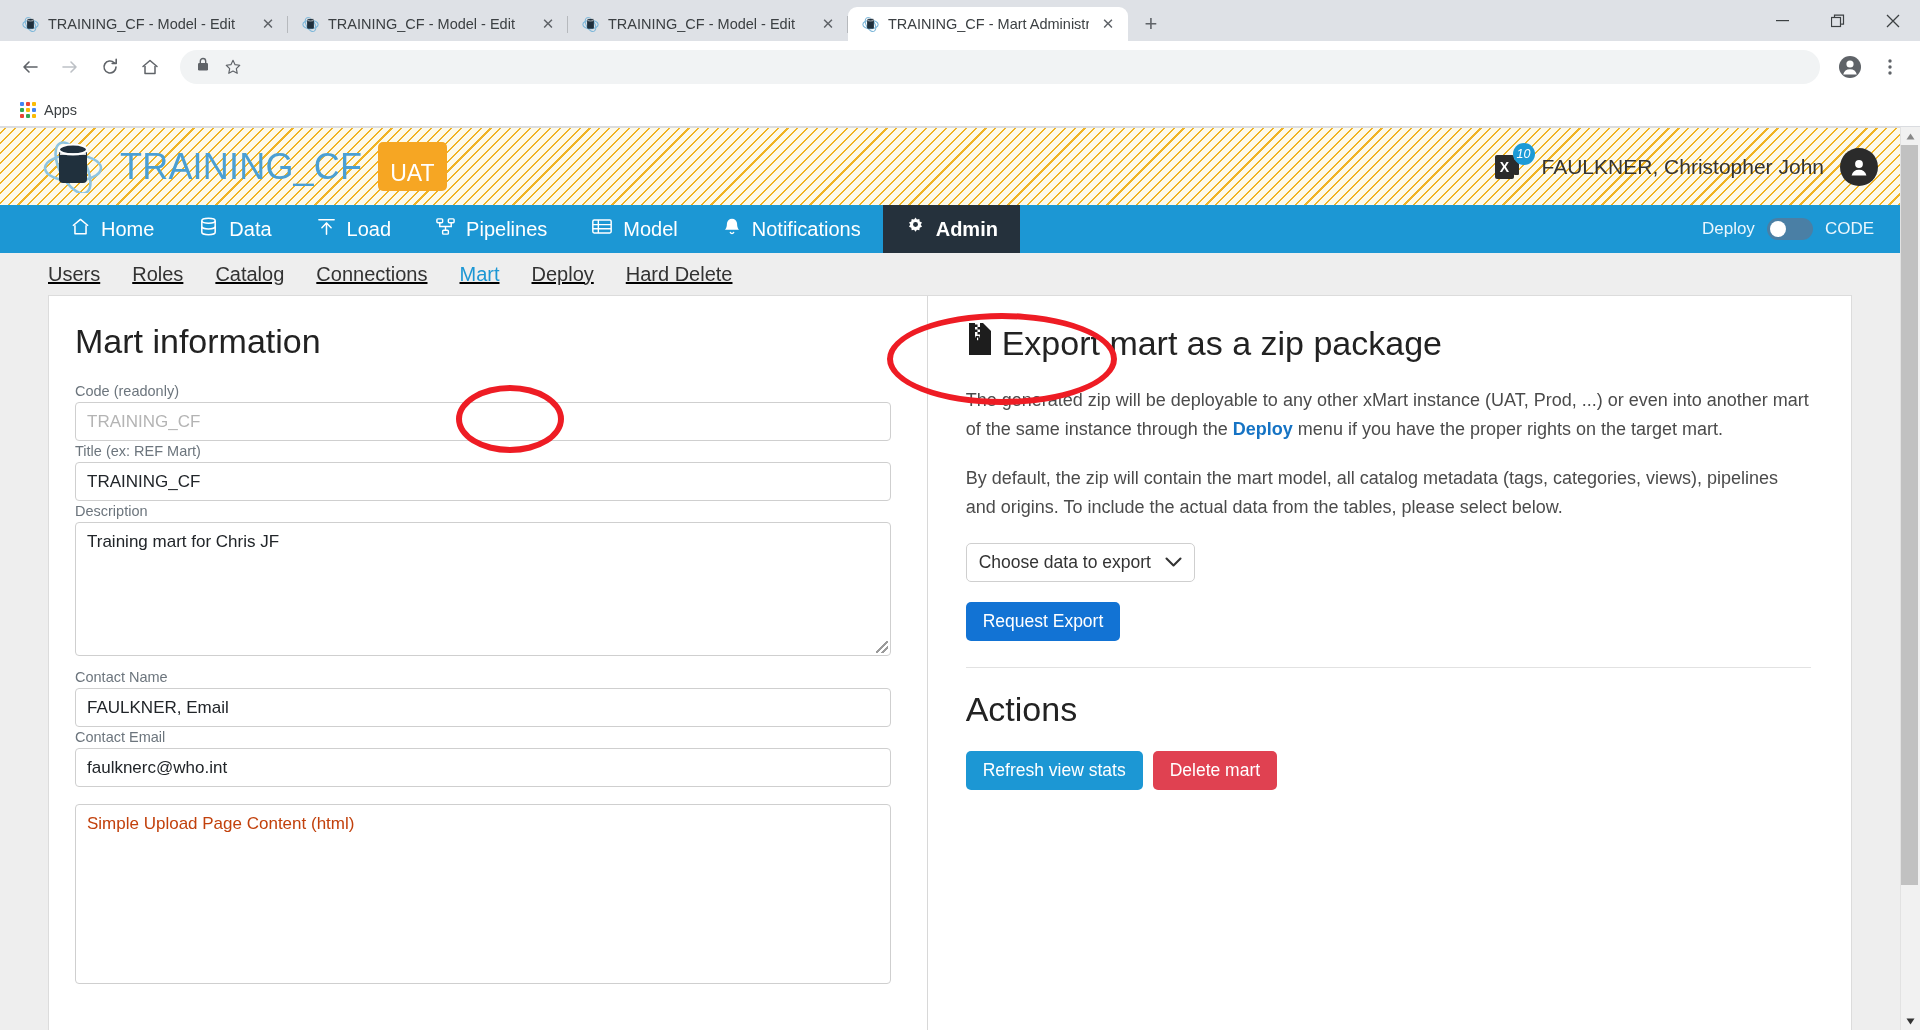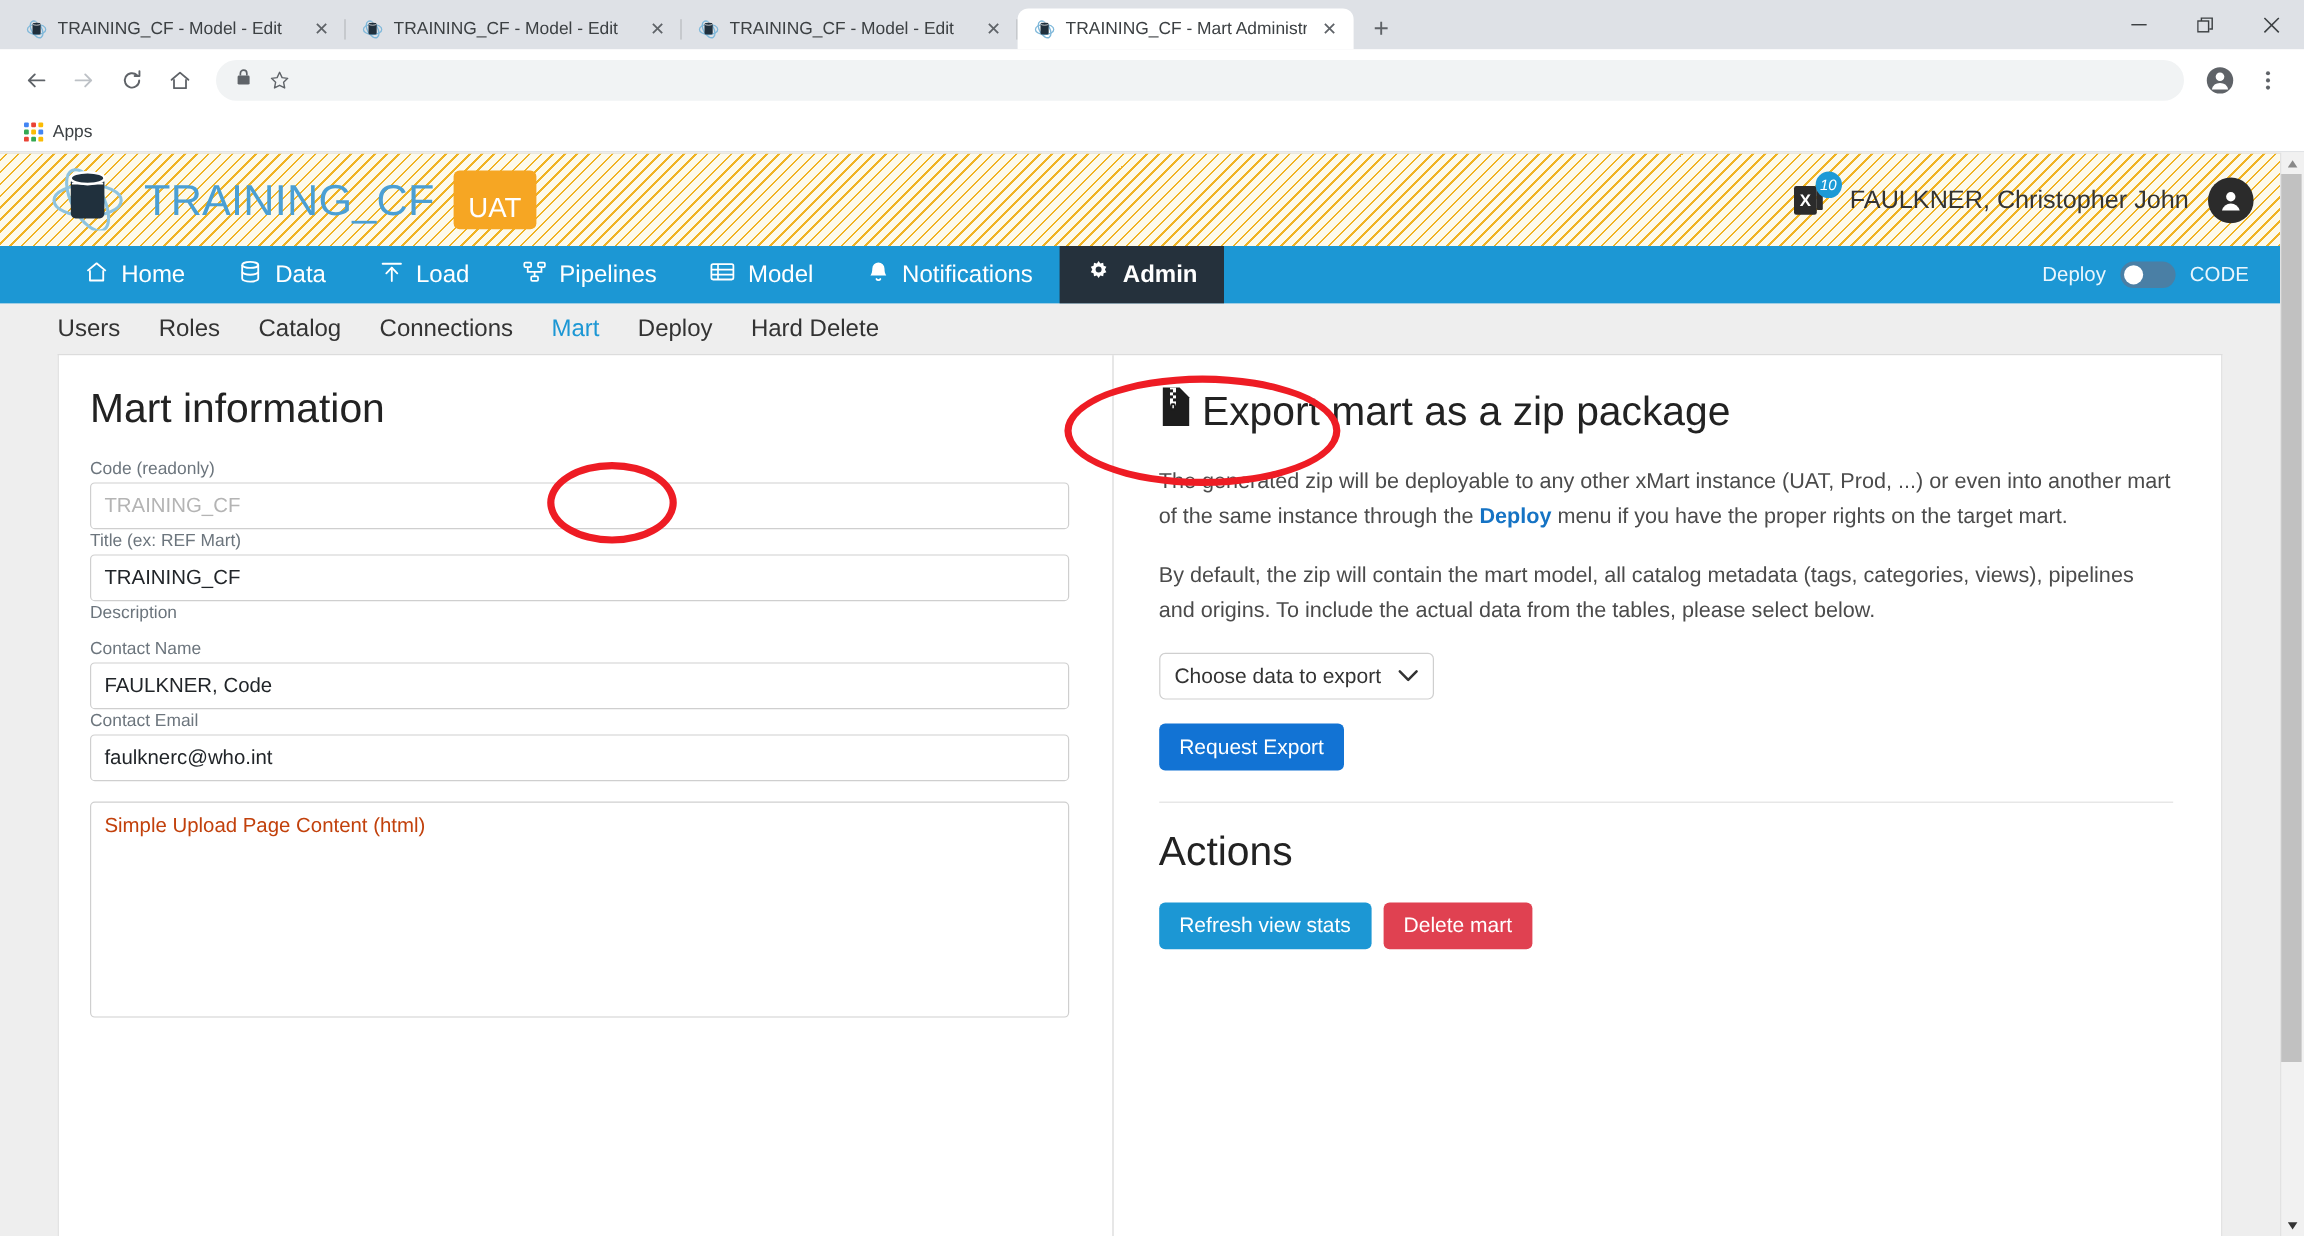--- a/index.html
+++ b/index.html
@@ -138,21 +138,21 @@
   .nav-right .lbl { color: #eaf6fd; font-size: 17px; }
   .toggle {
     width: 46px; height: 22px; border-radius: 11px; background: #4a7fa5;
     display: flex; align-items: center; padding: 3px; position: relative;
   }
   .toggle .knob { width: 16px; height: 16px; border-radius: 50%; background: #fff; }
 
   
   .subnav {
     height: 42px; background: #eeeeee; display: flex; align-items: center;
-    padding-left: 48px; gap: 32px; position: relative;
+    padding-left: 48px; gap: 32px; position: relative; text-decoration: underline;
   }
   .subnav-item { font-size: 20px; color: #333; }
   .subnav-item.active { color: #1c97d4; }
 
   
   .content {
     position: absolute; left: 48px; right: 48px; top: 168px; bottom: 0;
     background: #fff; border: 1px solid #dcdcdc; border-bottom: none;
     display: flex;
   }
@@ -486,27 +486,31 @@
             <div class="ctrl readonly">TRAINING_CF</div>
           </div>
 
           <div class="field">
             <span class="field-label">Title (ex: REF Mart)</span>
             <div class="ctrl">TRAINING_CF</div>
           </div>
 
           <div class="field">
             <span class="field-label">Description</span>
+            <div class="ta desc">
+              <span>Training mart for Chris JF</span>
+              <span class="resizer"></span>
+            </div>
           </div>
 
           <div class="gap-sm"></div>
 
           <div class="field">
             <span class="field-label">Contact Name</span>
-            <div class="ctrl">FAULKNER, Code</div>
+            <div class="ctrl">FAULKNER, Email</div>
           </div>
 
           <div class="field">
             <span class="field-label">Contact Email</span>
             <div class="ctrl">faulknerc@who.int</div>
           </div>
 
           <div class="ta html">
             <span>Simple Upload Page Content (html)</span>
           </div>

